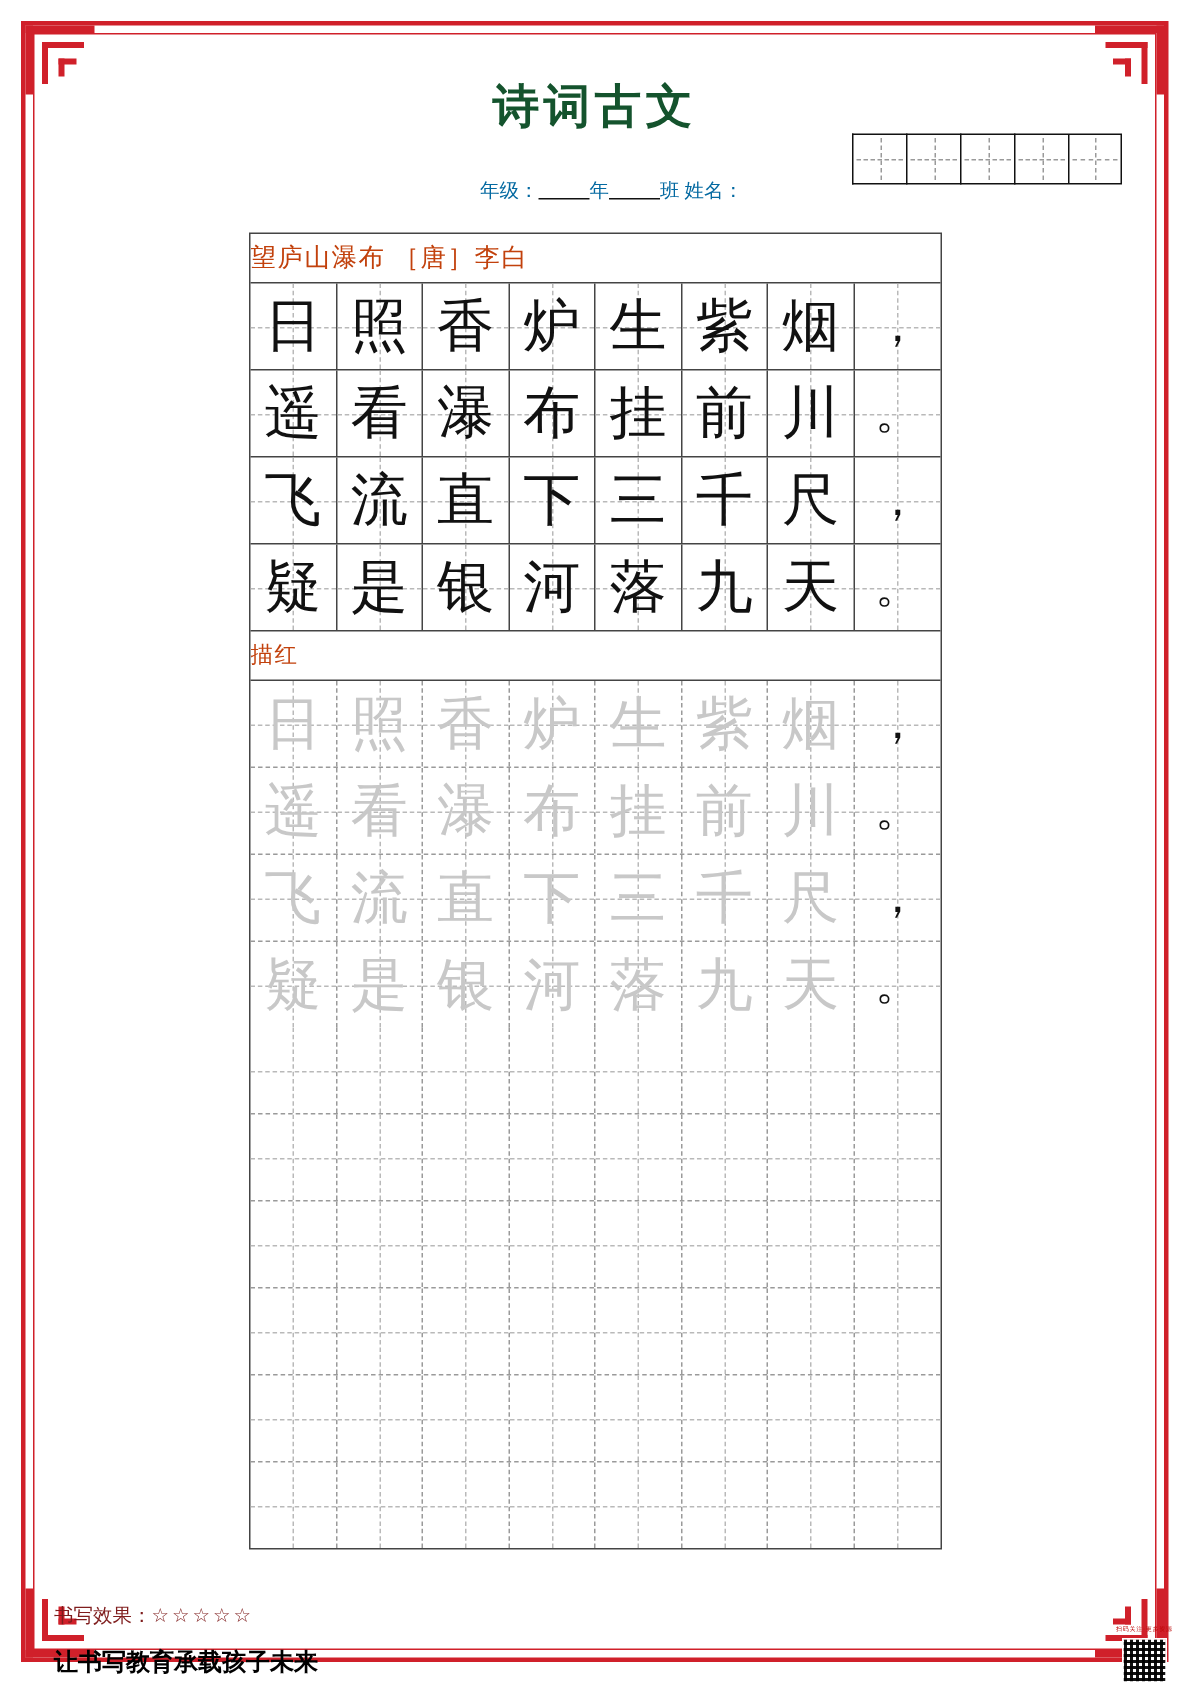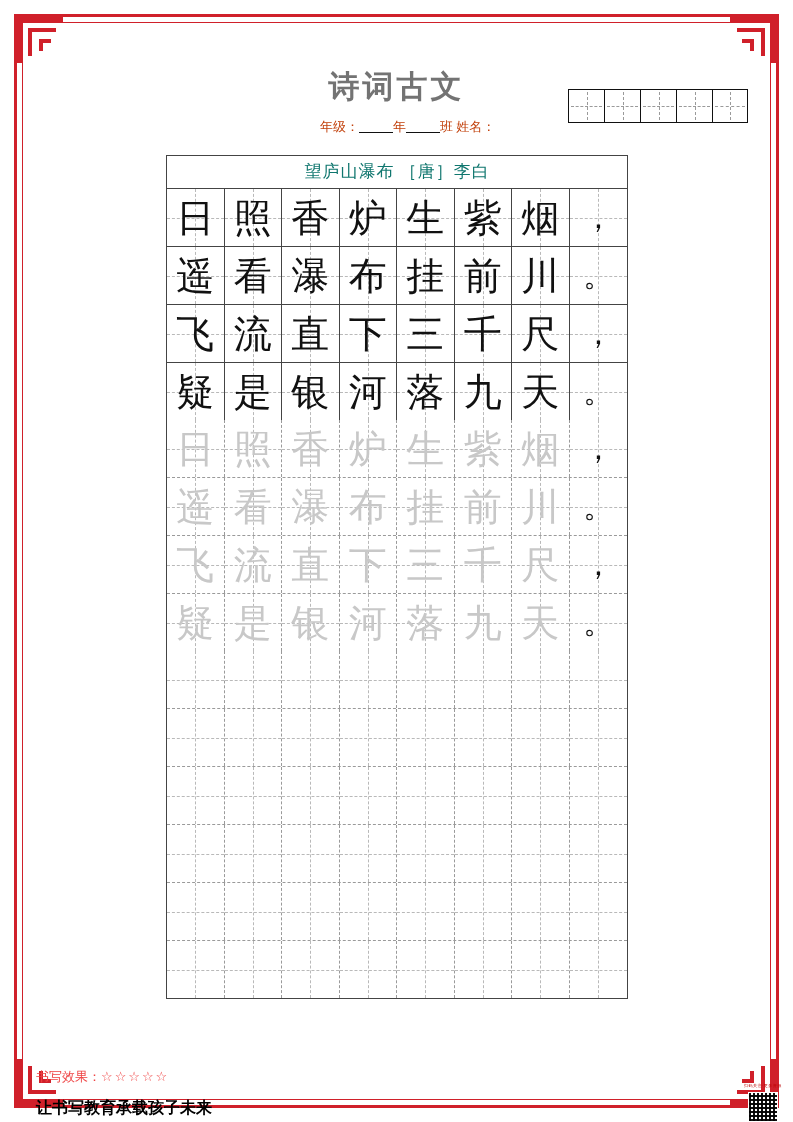--- a/index.html
+++ b/index.html
@@ -53,29 +53,28 @@
 
   
   .doc-title {
     position: absolute;
     left: 0; top: 50px;
     width: 793px;
     text-align: center;
     font-size: 31px;
     font-weight: bold;
     letter-spacing: 3px;
-    color: #737373;
+    color: #14532d;
     font-family: "Liberation Serif", serif;
-    margin-top: 16px;
   }
   .meta-row {
     position: absolute;
     left: 320px; top: 118px;
     font-size: 13px;
-    color: #c2410c;
+    color: #0369a1;
     white-space: nowrap;
   }
   .meta-row .blank {
     display: inline-block;
     width: 34px;
     border-bottom: 1px solid #111;
     height: 13px;
     vertical-align: -2px;
   }
   .name-boxes {
@@ -111,23 +110,23 @@
     position: absolute;
     left: 166px; top: 155px;
     width: 462px;
     border: 1px solid #444;
     box-sizing: border-box;
     background: #fff;
   }
   .band {
     height: 32px;
     line-height: 32px;
-    text-align: center;
+    text-align: left;
     font-size: 17px;
-    color: #0f766e;
+    color: #c2410c;
     border-bottom: 1px solid #444;
     font-family: "Liberation Serif", serif;
     letter-spacing: 1px;
   }
   .band.sub { font-size: 15px; border-top: 1px solid #444; }
 
   .grid-row {
     display: flex;
     height: 57px;
   }
@@ -179,21 +178,21 @@
   .grid-row.trace-row { border-bottom: 1px dashed #9a9a9a; }
   .grid-row.trace-row .cell { border-right: 1px dashed #9a9a9a; }
   .grid-row.trace-row .cell:last-child { border-right: none; }
   .grid-row.trace-row.last { border-bottom: none; }
 
   
   .footer-rating {
     position: absolute;
     left: 36px; top: 1068px;
     font-size: 13px;
-    color: #ef4444;
+    color: #7f1d1d;
     white-space: nowrap;
   }
   .footer-rating .stars { letter-spacing: 2px; font-size: 13px; }
   .footer-slogan {
     position: absolute;
     left: 36px; top: 1098px;
     font-size: 16px;
     font-weight: bold;
     color: #000000;
     white-space: nowrap;
@@ -374,20 +373,21 @@
         </div>
       <div class="cell">
           <span class="glyph">天</span>
         </div>
       <div class="cell">
           <span class="glyph punct">。</span>
         </div>
     </div>
   </div>
 
+  <div class="band sub">描红</div>
 
   <div>
     <div class="grid-row trace-row">
       <div class="cell">
           <span class="glyph trace">日</span>
         </div>
       <div class="cell">
           <span class="glyph trace">照</span>
         </div>
       <div class="cell">

